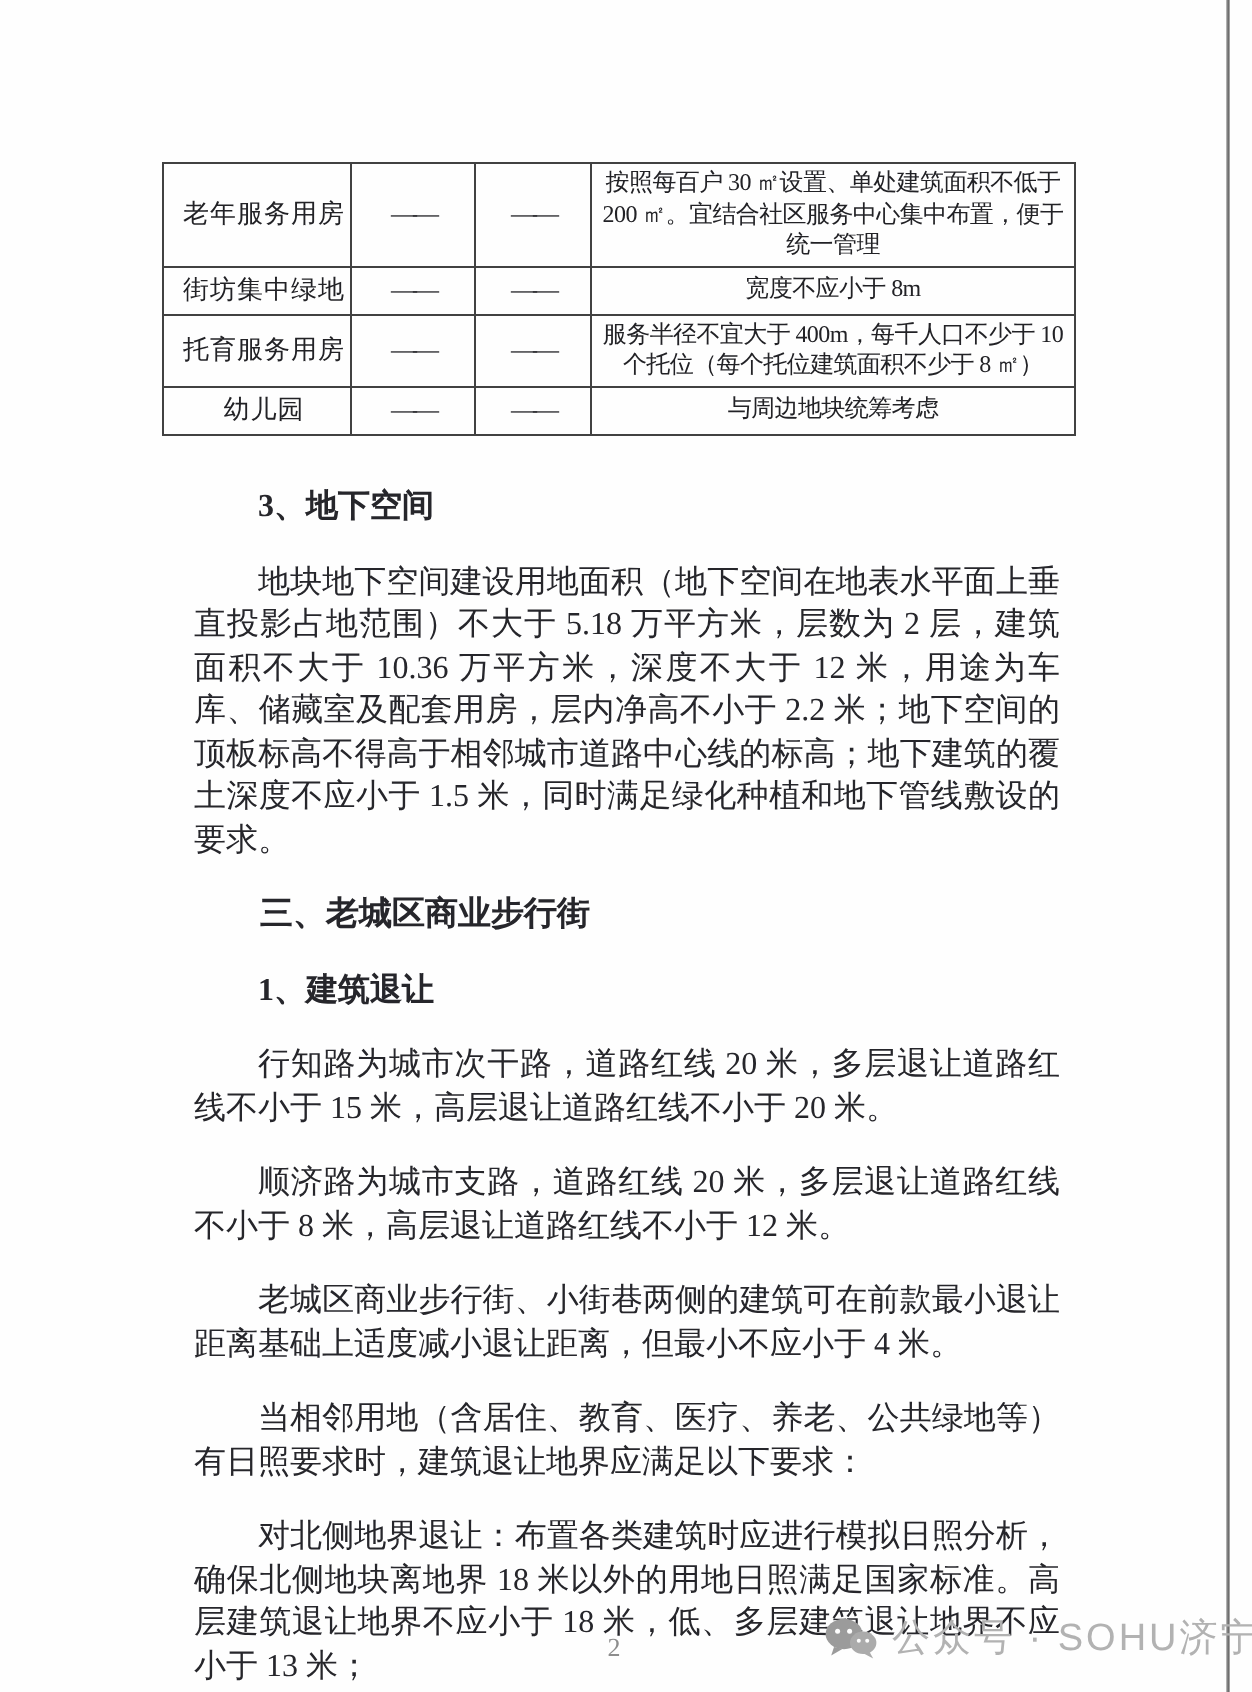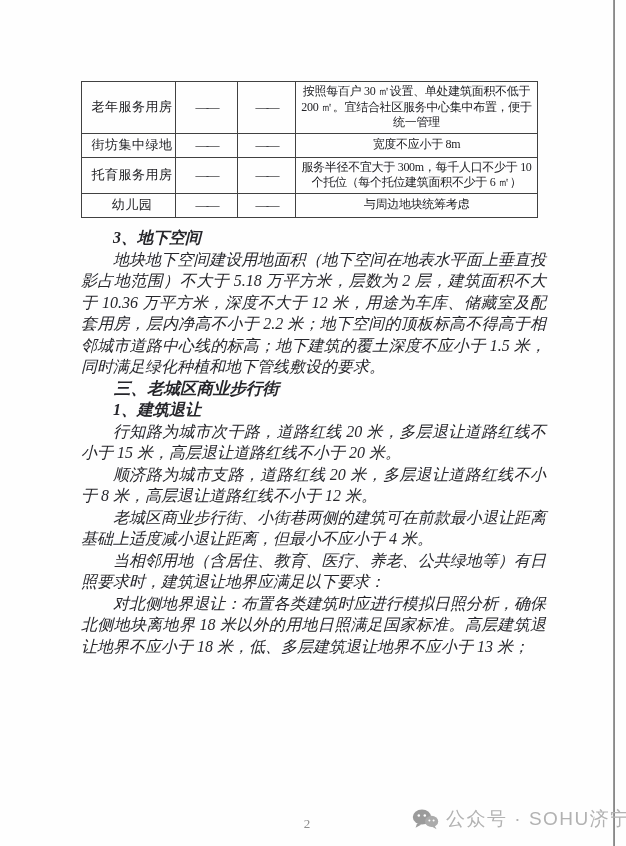--- a/index.html
+++ b/index.html
@@ -32,21 +32,21 @@
   tr.rh0{height:50px}tr.rh1{height:24px}tr.rh2{height:31px}tr.rh3{height:24px}
   td.c1{padding-left:8px;font-size:13px;letter-spacing:.5px;}
   td.c2,td.c3{text-align:center;font-size:13px;letter-spacing:-2px;color:#333;}
   td.c4{padding:2px 5px;font-size:12px;line-height:15.5px;letter-spacing:-.3px;text-align:justify;}
   
   .body-text{
     position:absolute;left:81px;top:227px;width:465px;
     font-size:16px;line-height:21.5px;
     text-align:justify;text-justify:inter-character;
   }
-  .blk{text-indent:2em;margin:0;font-style:italic;}
+  .blk{text-indent:2em;margin:16px;}
   .h-serif{font-weight:bold;}
   .h-hei{font-weight:bold;font-family:"Liberation Sans","DejaVu Sans",sans-serif;font-size:16.5px;}
   
   .page-num{
     position:absolute;top:816px;left:0;width:614px;
     text-align:center;font-size:13px;color:#8d8d8d;
   }
   .watermark{
     position:absolute;top:806px;left:412px;
     display:flex;align-items:center;gap:7px;
@@ -79,21 +79,21 @@
       <tr class="rh1">
         <td class="c1">街坊集中绿地</td>
         <td class="c2">——</td>
         <td class="c3">——</td>
         <td class="c4">宽度不应小于 8m</td>
       </tr>
       <tr class="rh2">
         <td class="c1">托育服务用房</td>
         <td class="c2">——</td>
         <td class="c3">——</td>
-        <td class="c4">服务半径不宜大于 300m，每千人口不少于 10 个托位（每个托位建筑面积不少于 6 ㎡）</td>
+        <td class="c4">服务半径不宜大于 400m，每千人口不少于 10 个托位（每个托位建筑面积不少于 8 ㎡）</td>
       </tr>
       <tr class="rh3">
         <td class="c1">幼儿园</td>
         <td class="c2">——</td>
         <td class="c3">——</td>
         <td class="c4">与周边地块统筹考虑</td>
       </tr>
     </tbody>
   </table>
 

